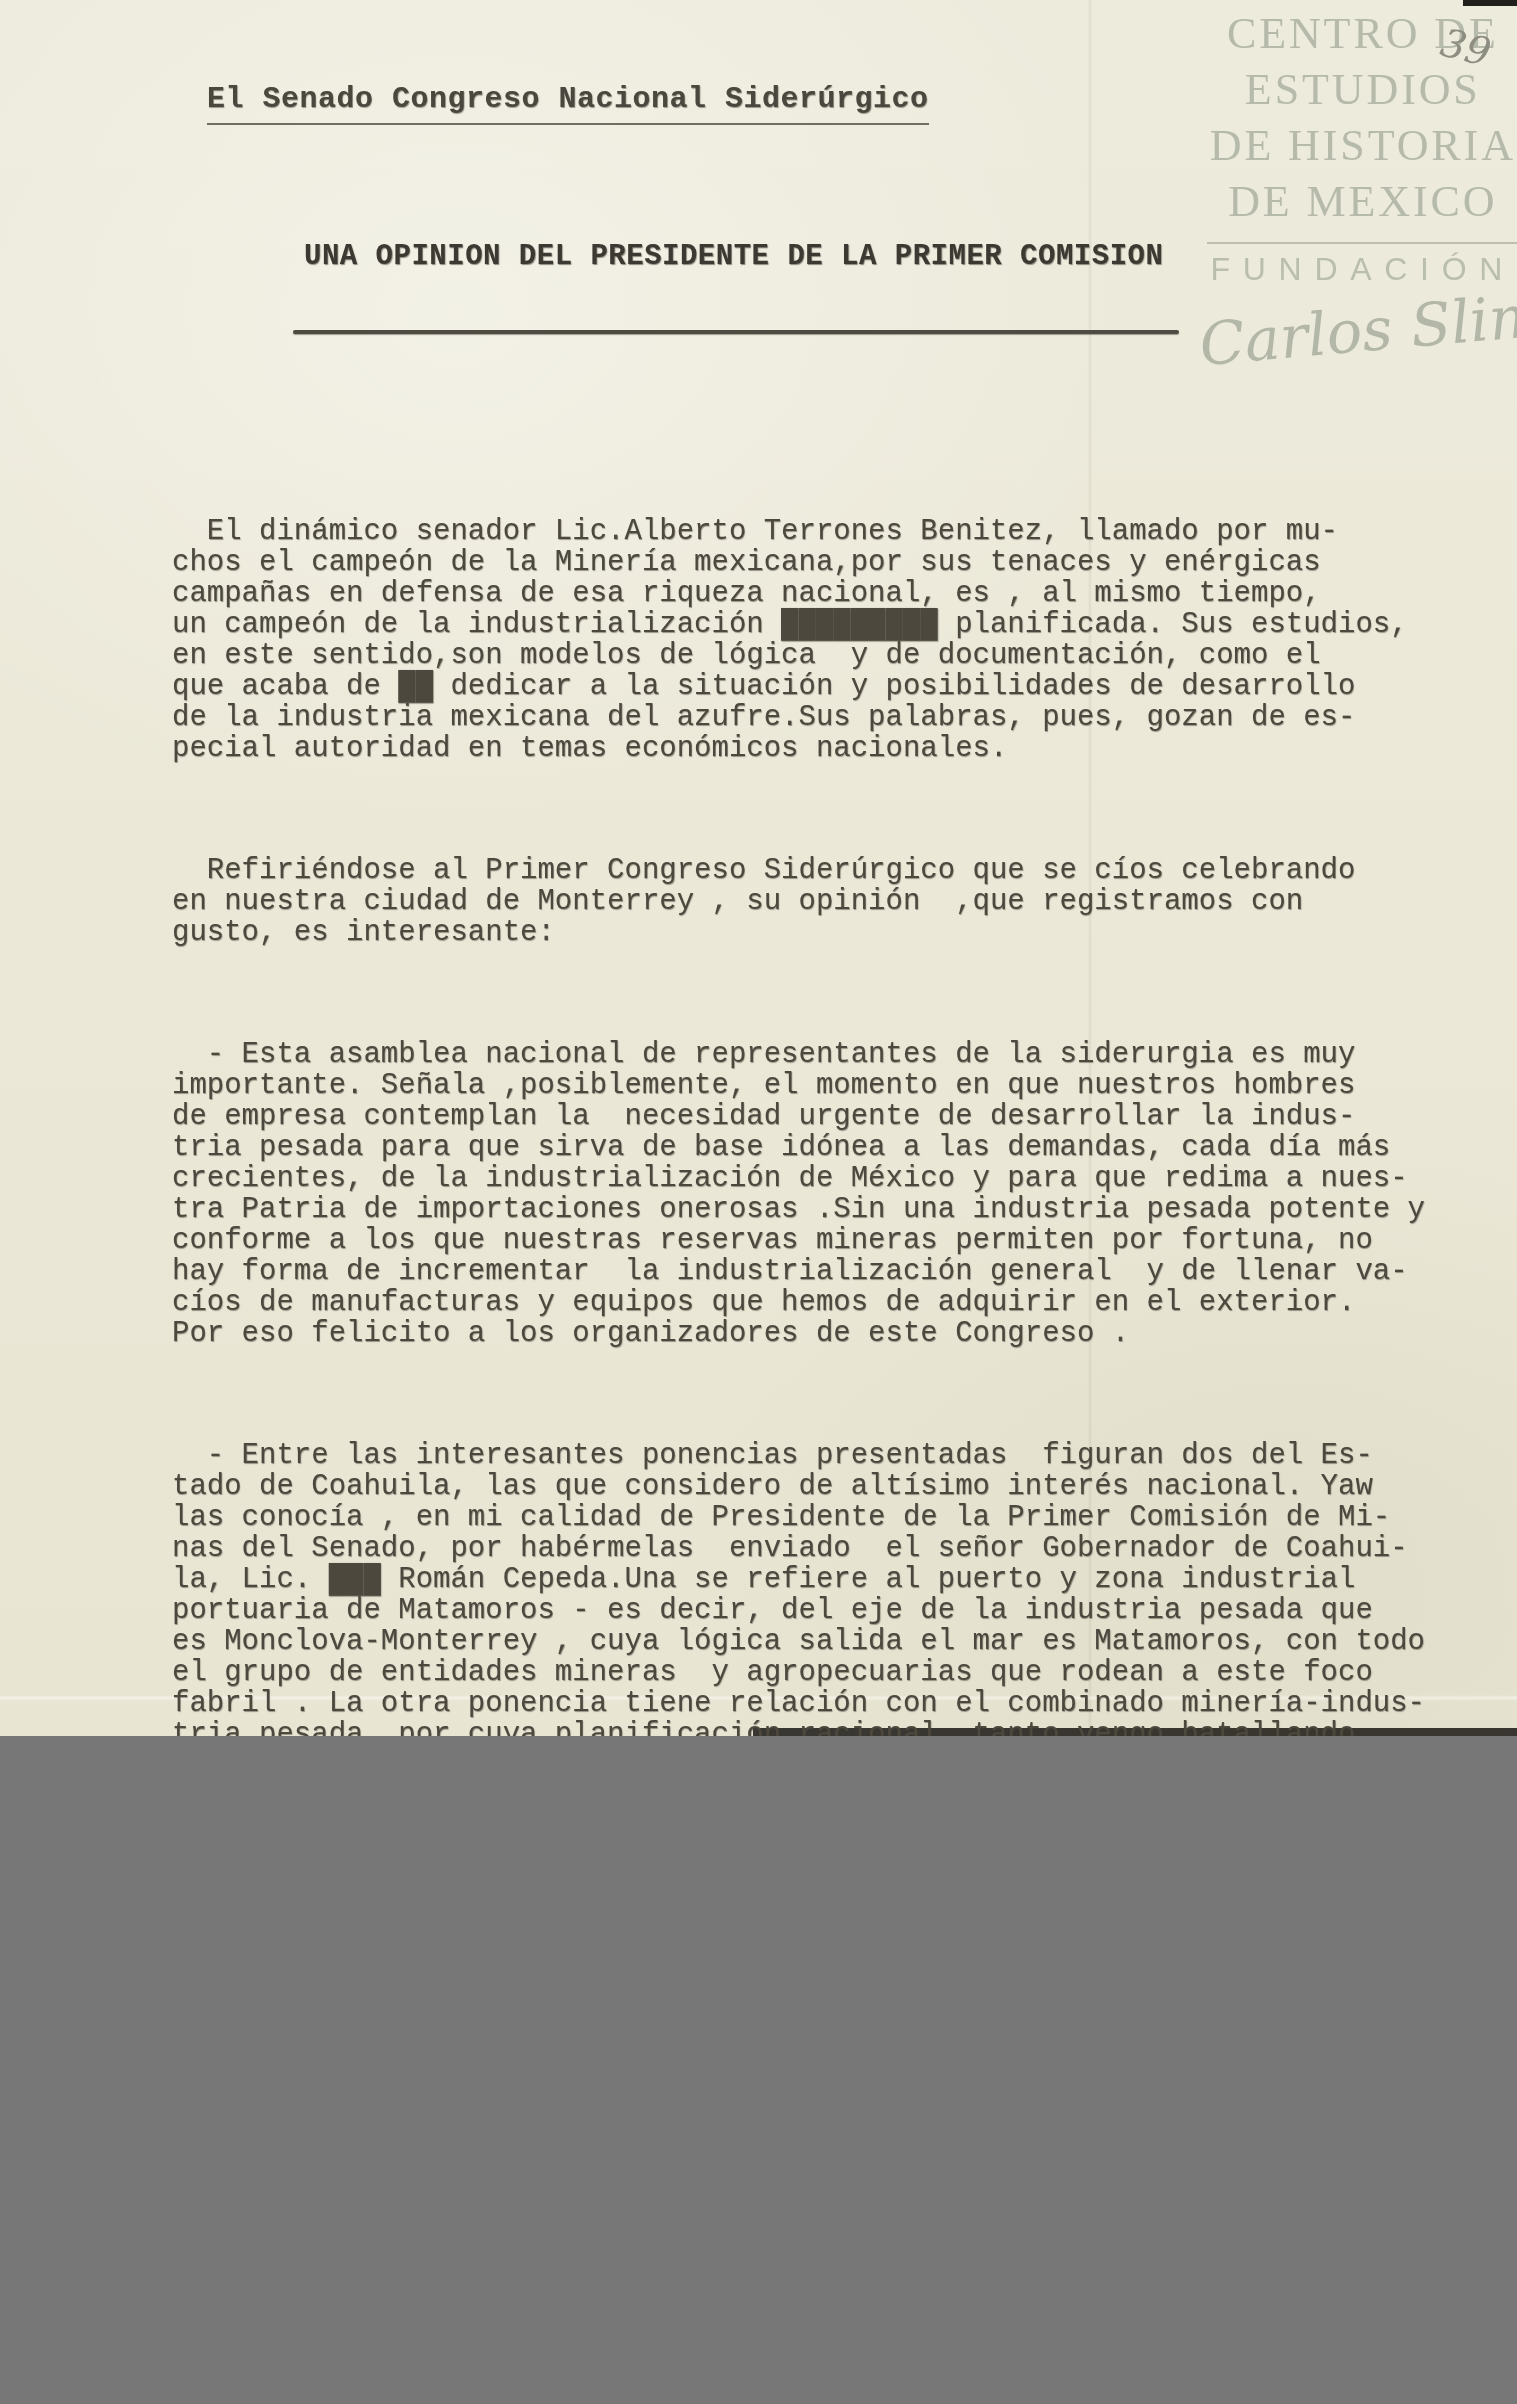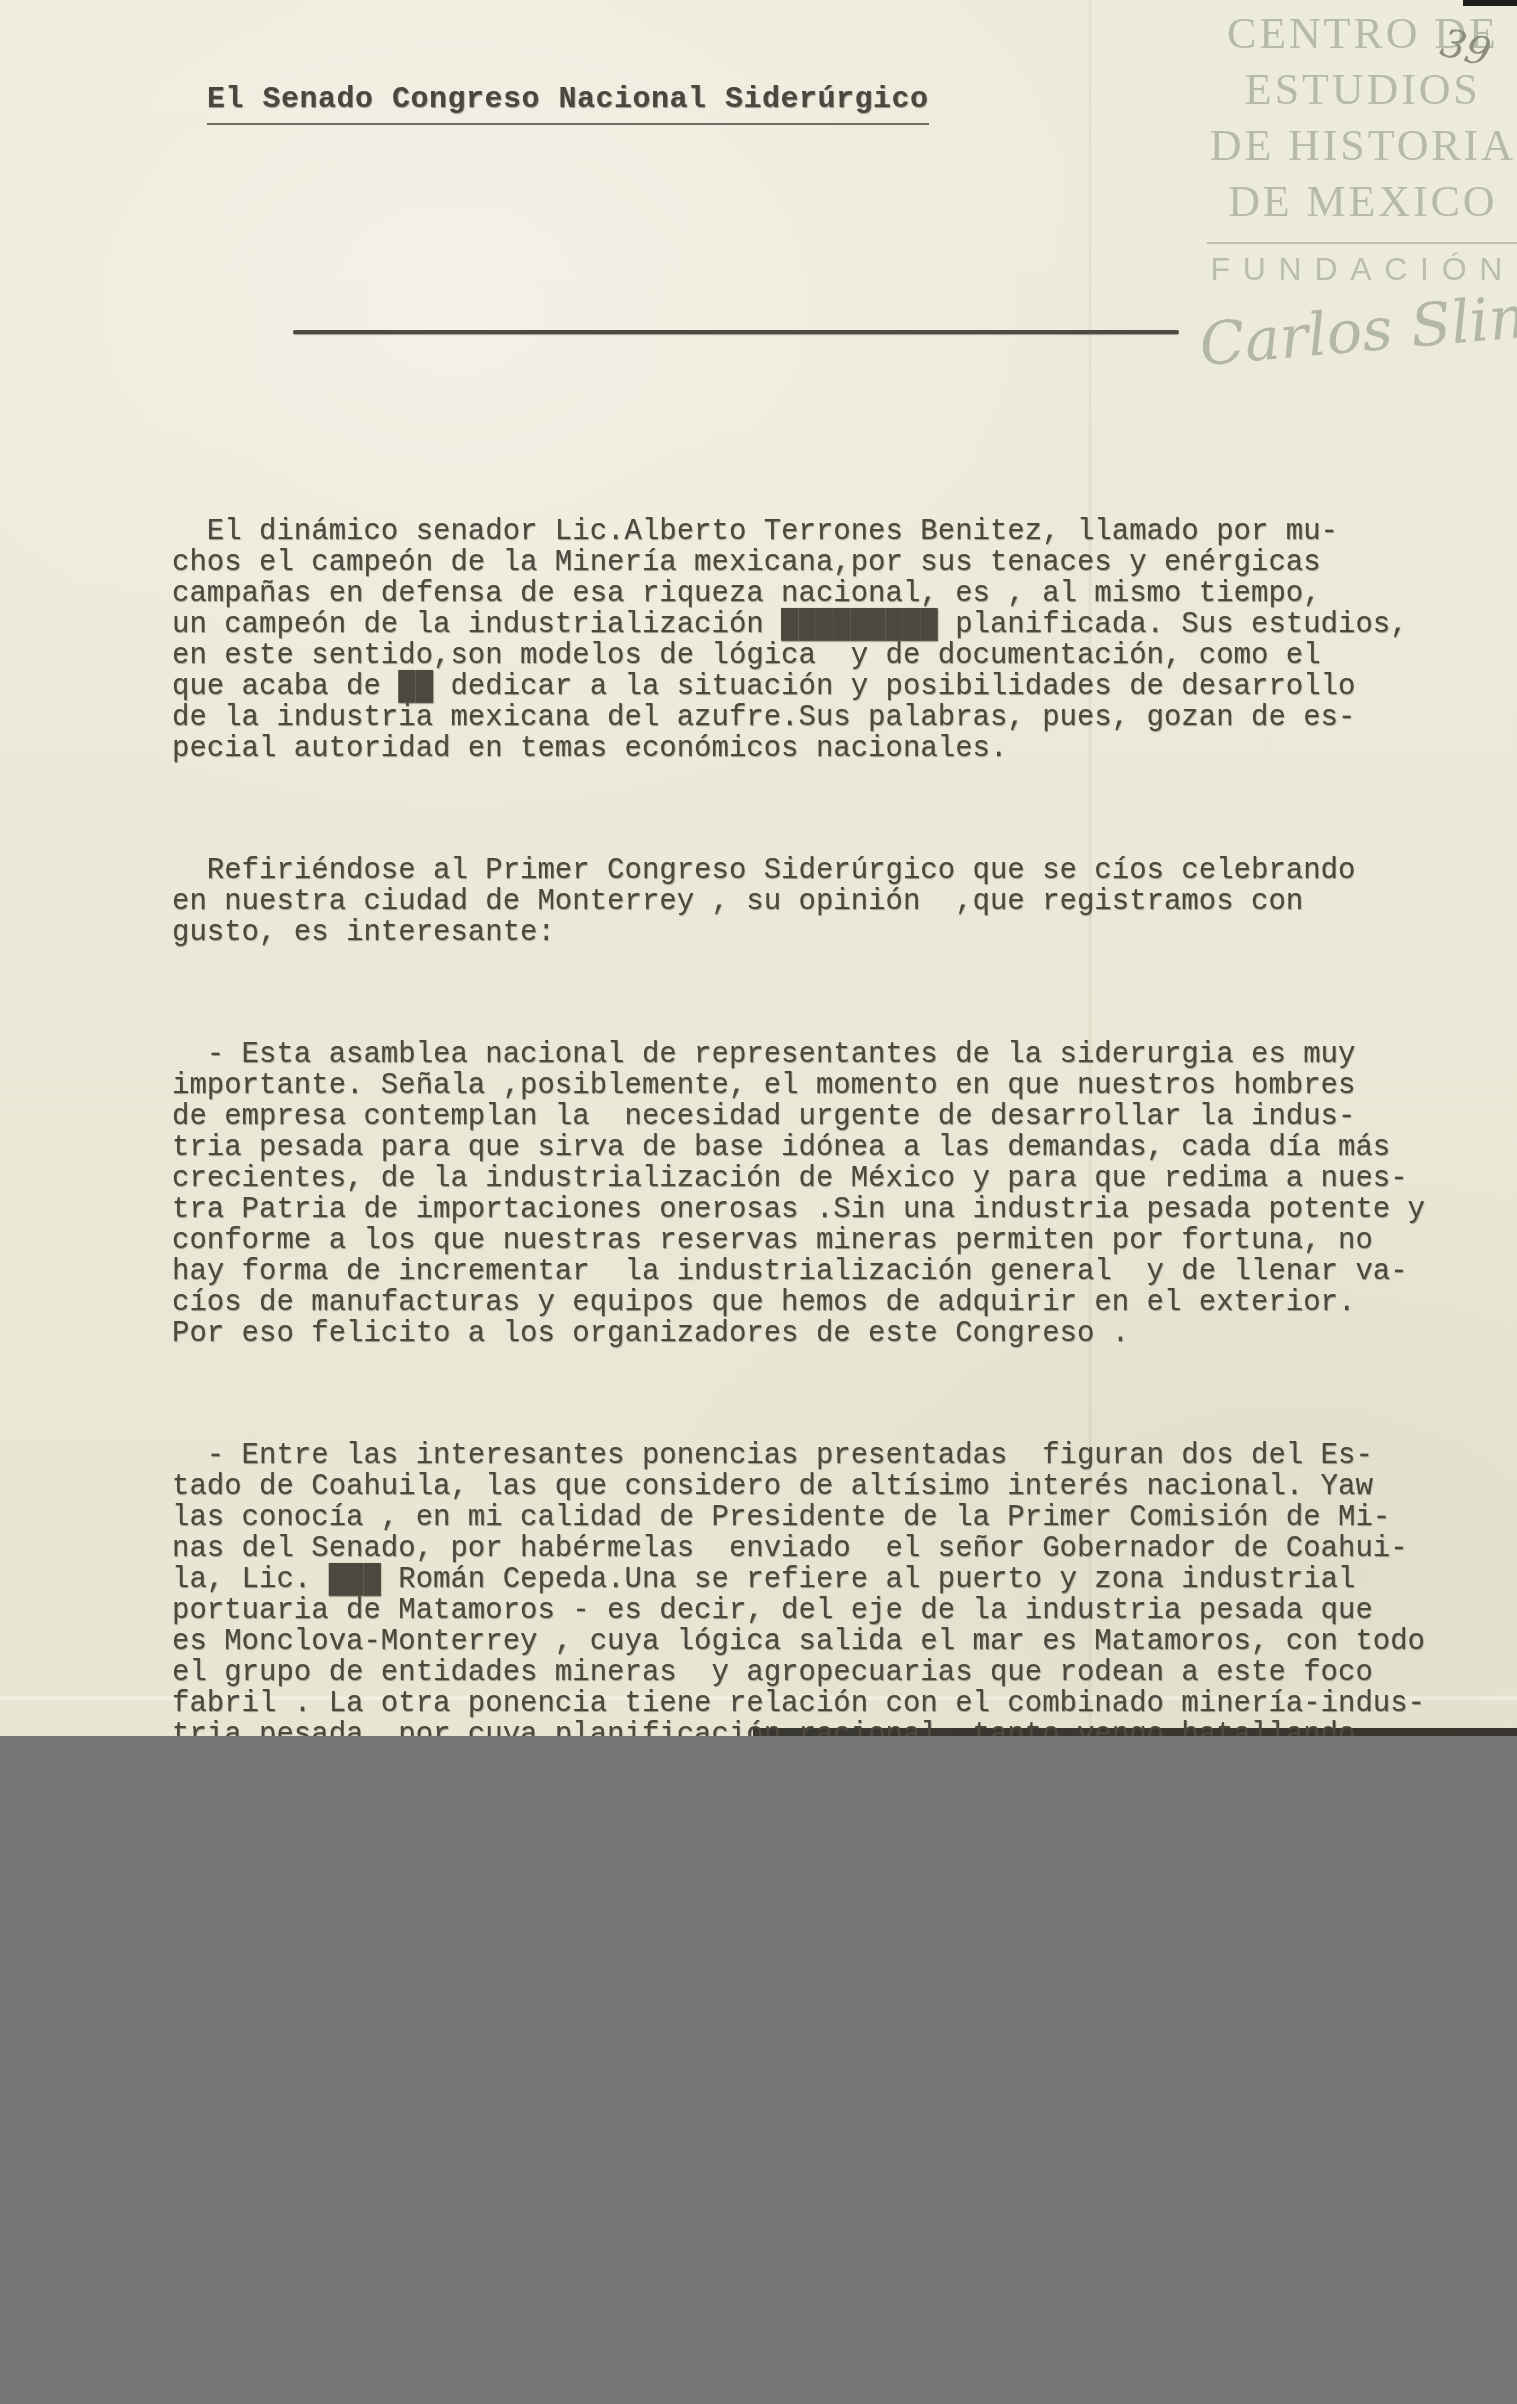--- a/index.html
+++ b/index.html
@@ -123,20 +123,21 @@
     <div class="wm-rule"></div>
     <div class="wm-foundation">FUNDACIÓN</div>
     <div class="wm-signature">Carlos Slim</div>
   </div>
 
   <div class="pencil">39</div>
 
   <div class="doc-title typed">El Senado Congreso Nacional Siderúrgico</div>
 
   <div class="doc-heading">
+    <div>UNA OPINION  DEL PRESIDENTE DE LA PRIMER COMISION</div>
   </div>
   <div class="heading-rule"></div>
 
   <div class="doc-body typed">
     <p>  El dinámico senador Lic.Alberto Terrones Benitez, llamado por mu-
 chos el campeón de la Minería mexicana,por sus tenaces y enérgicas
 campañas en defensa de esa riqueza nacional, es , al mismo tiempo,
 un campeón de la industrialización █████████ planificada. Sus estudios,
 en este sentido,son modelos de lógica  y de documentación, como el
 que acaba de ██ dedicar a la situación y posibilidades de desarrollo

